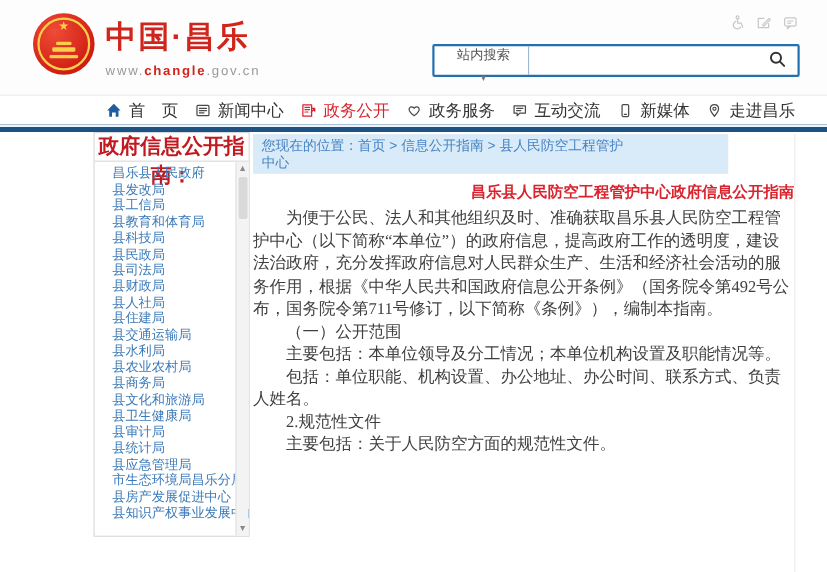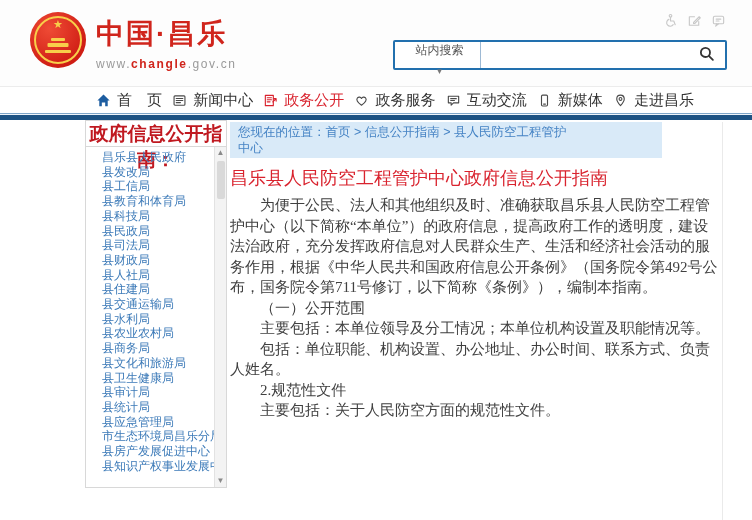--- a/index.html
+++ b/index.html
@@ -31,21 +31,21 @@
             display:flex; align-items:center; }
   .search-cat { width:86px; height:100%; padding:0 6px 0 10px; font-size:12px; color:#555;
                 display:flex; align-items:center; gap:7px; border-right:1px solid #9db9d4; cursor:pointer;flex-direction:column; }
   .search-cat .caret { font-size:9px; color:#777; }
   .search-input { flex:1; height:100%; border:none; outline:none; padding:0 6px; font-size:13px; min-width:0; background:transparent; }
   .search-btn { width:38px; height:100%; border:none; background:none; display:flex; align-items:center; justify-content:center; cursor:pointer; }
 
   
   nav { position:absolute; left:0; top:86px; width:752px; height:27px; background:#fff;
         border-top:1px solid #ececec; display:flex; align-items:center; justify-content:space-between;
-        padding:0 58px 0 96px; }
+        padding:0 58px 0 96px;gap:15px; }
   .nav-item { display:flex; align-items:center; gap:6px; font-size:15px; color:#333; cursor:pointer; white-space:nowrap; }
   .nav-item .nav-icon { display:inline-flex; color:#4a4a4a; }
   .nav-item.home .nav-icon { color:var(--nav-blue,#1d5da0); }
   .nav-item.active { color:var(--nav-active-red,#d9232e); }
   .nav-item.active .nav-icon { color:var(--nav-active-red,#d9232e); }
   .divider { position:absolute; left:0; top:113px; width:752px; height:7px;
              background:linear-gradient(to bottom,#7fa6c9 0,#7fa6c9 1px,#eef4fa 1px,#eef4fa 2px,var(--divider-blue,#1d5283) 2px); }
 
   
   aside { position:absolute; left:85px; top:120px; width:142px; height:368px;
@@ -59,22 +59,22 @@
   .side-scroll .arrow { font-size:8px; color:#8a8a8a; line-height:10px; cursor:pointer; }
   .side-thumb { width:8px; height:38px; background:#d9d9d9; border-radius:2px; margin-top:3px; cursor:pointer; }
   .side-spacer { flex:1; }
 
   
   main { position:absolute; left:230px; top:122px; width:492px; }
   .right-rule { position:absolute; left:722px; top:122px; height:398px; width:1px; background:#eaeaea; }
   .breadcrumb { width:432px; background:var(--breadcrumb-bg,#d9eaf8); color:var(--breadcrumb-text,#4583c4);
                 font-size:12.5px; line-height:16px; padding:2px 92px 2px 8px; }
   .bc-link { color:var(--breadcrumb-text,#4583c4); cursor:pointer; }
-  .art-title { margin:8px 0 5px; text-align:left; color:var(--article-title-red,#d9232e);
-               font-size:18px; font-weight:normal; }
+  .art-title { margin:8px 0 5px; text-align:right; color:var(--article-title-red,#d9232e);
+               font-size:14px; font-weight:bold; }
   #article { font-family:"Liberation Serif","DejaVu Serif",serif; font-size:15px; line-height:20.5px;
              color:var(--body-text,#404040); width:492px; }
   .p-indent { text-indent:2em; }
   .p-heading { text-indent:2em; font-weight:bold; color:#333;
                font-family:"Liberation Sans","DejaVu Sans",sans-serif; font-size:14.5px; }
 </style>
 </head>
 <body style="--brand-red: #d0251c; --nav-active-red: #d9232e; --nav-blue: #1d5da0; --link-blue: #3c7ab8; --breadcrumb-bg: #d9eaf8; --breadcrumb-text: #4583c4; --divider-blue: #1d5283; --search-border: #2270ae; --sidebar-title-red: #c01920; --article-title-red: #d9232e; --body-text: #404040;">
 
 <div class="page">

